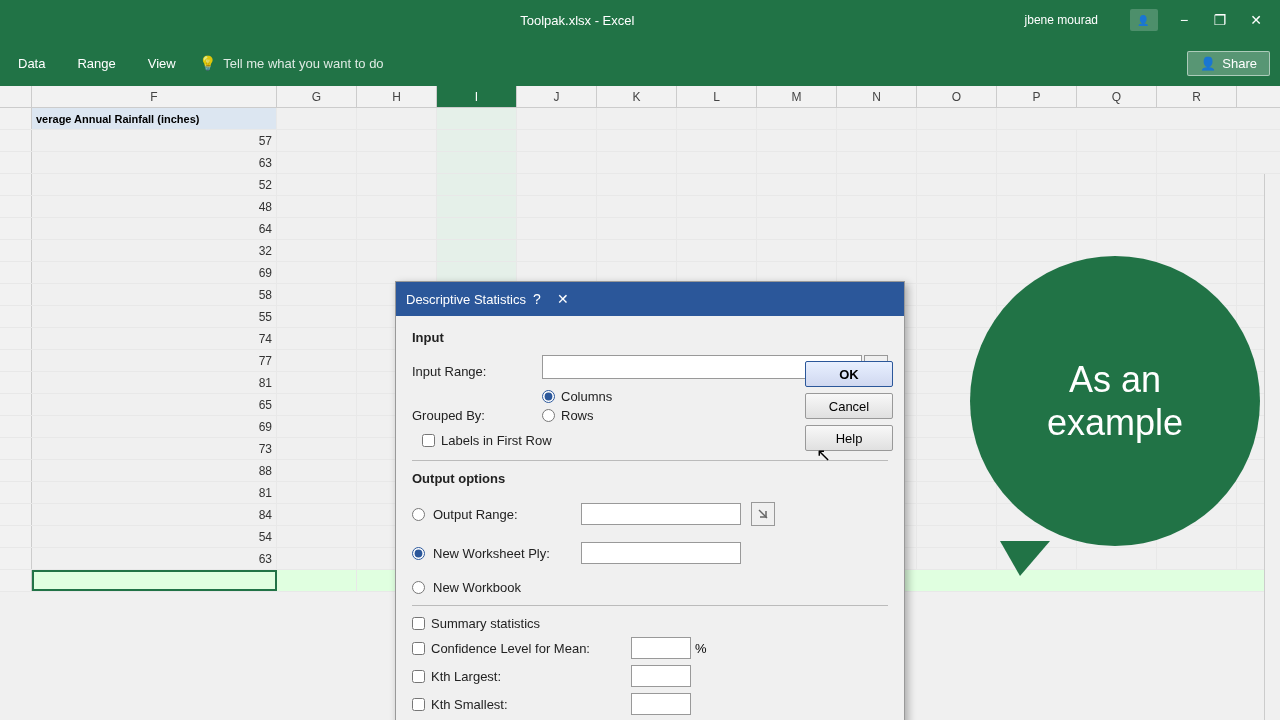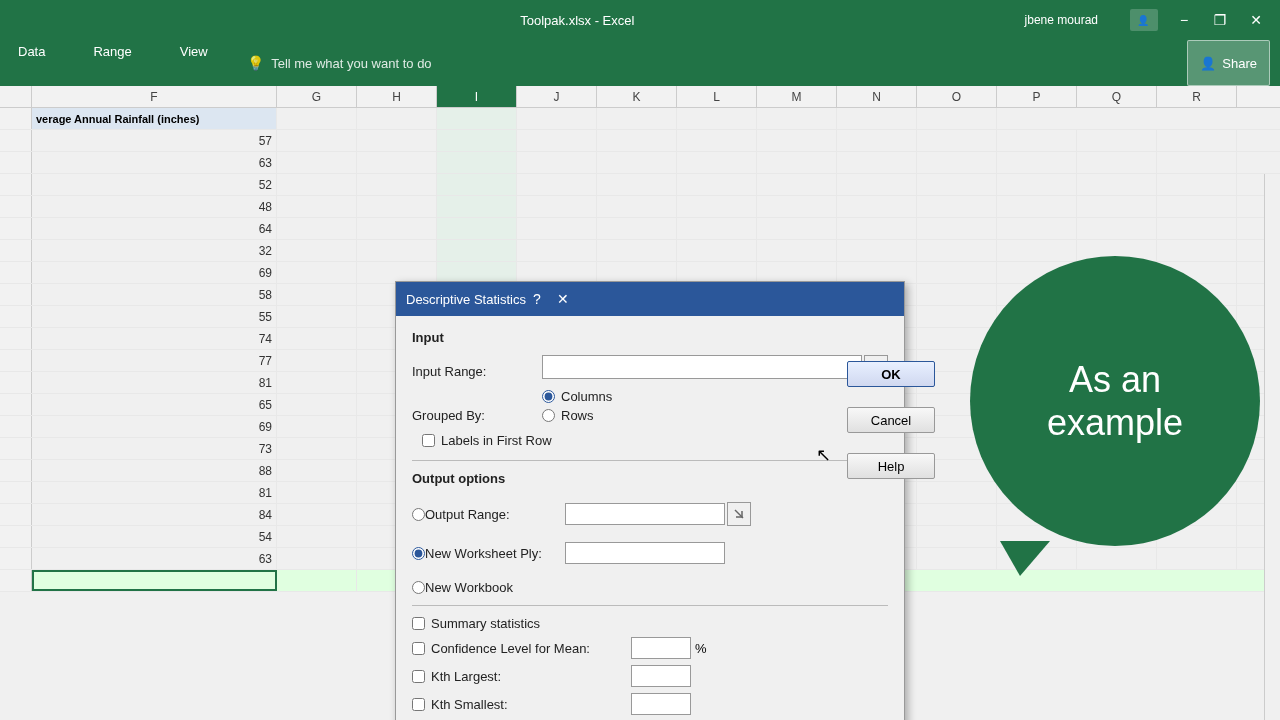--- a/index.html
+++ b/index.html
@@ -53,22 +53,23 @@
       border-radius: 2px;
       margin-right: 4px;
     }
 
     
     .menu-bar {
       background: #217346;
       color: white;
       height: 46px;
       display: flex;
+      align-items: center;
       padding: 0 10px;
-      gap: 32px;
+      gap: 16px;
     }
     .menu-item {
       font-size: 13px;
       cursor: pointer;
       padding: 4px 8px;
       border-radius: 2px;
     }
     .tell-me {
       display: flex;
       align-items: center;
@@ -270,21 +271,21 @@
     .output-section-label {
       font-size: 13px;
       font-weight: bold;
       margin-bottom: 10px;
       color: #222;
     }
 
     .output-radio-row {
       display: flex;
       align-items: center;
-      gap: 0;
+      gap: 8px;
       font-size: 13px;
       color: #222;
       margin-bottom: 8px;
       margin-top: 16px;
     }
     .output-radio-row input[type="radio"] {
       accent-color: #2b579a;
     }
     .output-text-input {
       border: 1px solid #999;
@@ -883,21 +884,21 @@
         <div class="options-grid-row">
           <input type="checkbox" style="">
           <span class="options-grid-label" style="margin-left:6px;width:200px;">Kth Smallest:</span>
           <input type="text" class="options-grid-input" style="">
         </div>
       </div>
 
     </div>
   </div>
 
-  <div style="position:absolute; top:275px; left:847px; display:flex; flex-direction:column; gap:20px; z-index:25;">
+  <div style="position:absolute; top:275px; left:805px; display:flex; flex-direction:column; gap:6px; z-index:25;">
     <button class="dlg-btn primary">OK</button>
     <button class="dlg-btn">Cancel</button>
     <button class="dlg-btn">Help</button>
   </div>
 
   <div class="speech-bubble">
     <div class="speech-bubble-text">
       <span>As an</span><br>
       <span>example</span>
     </div>

